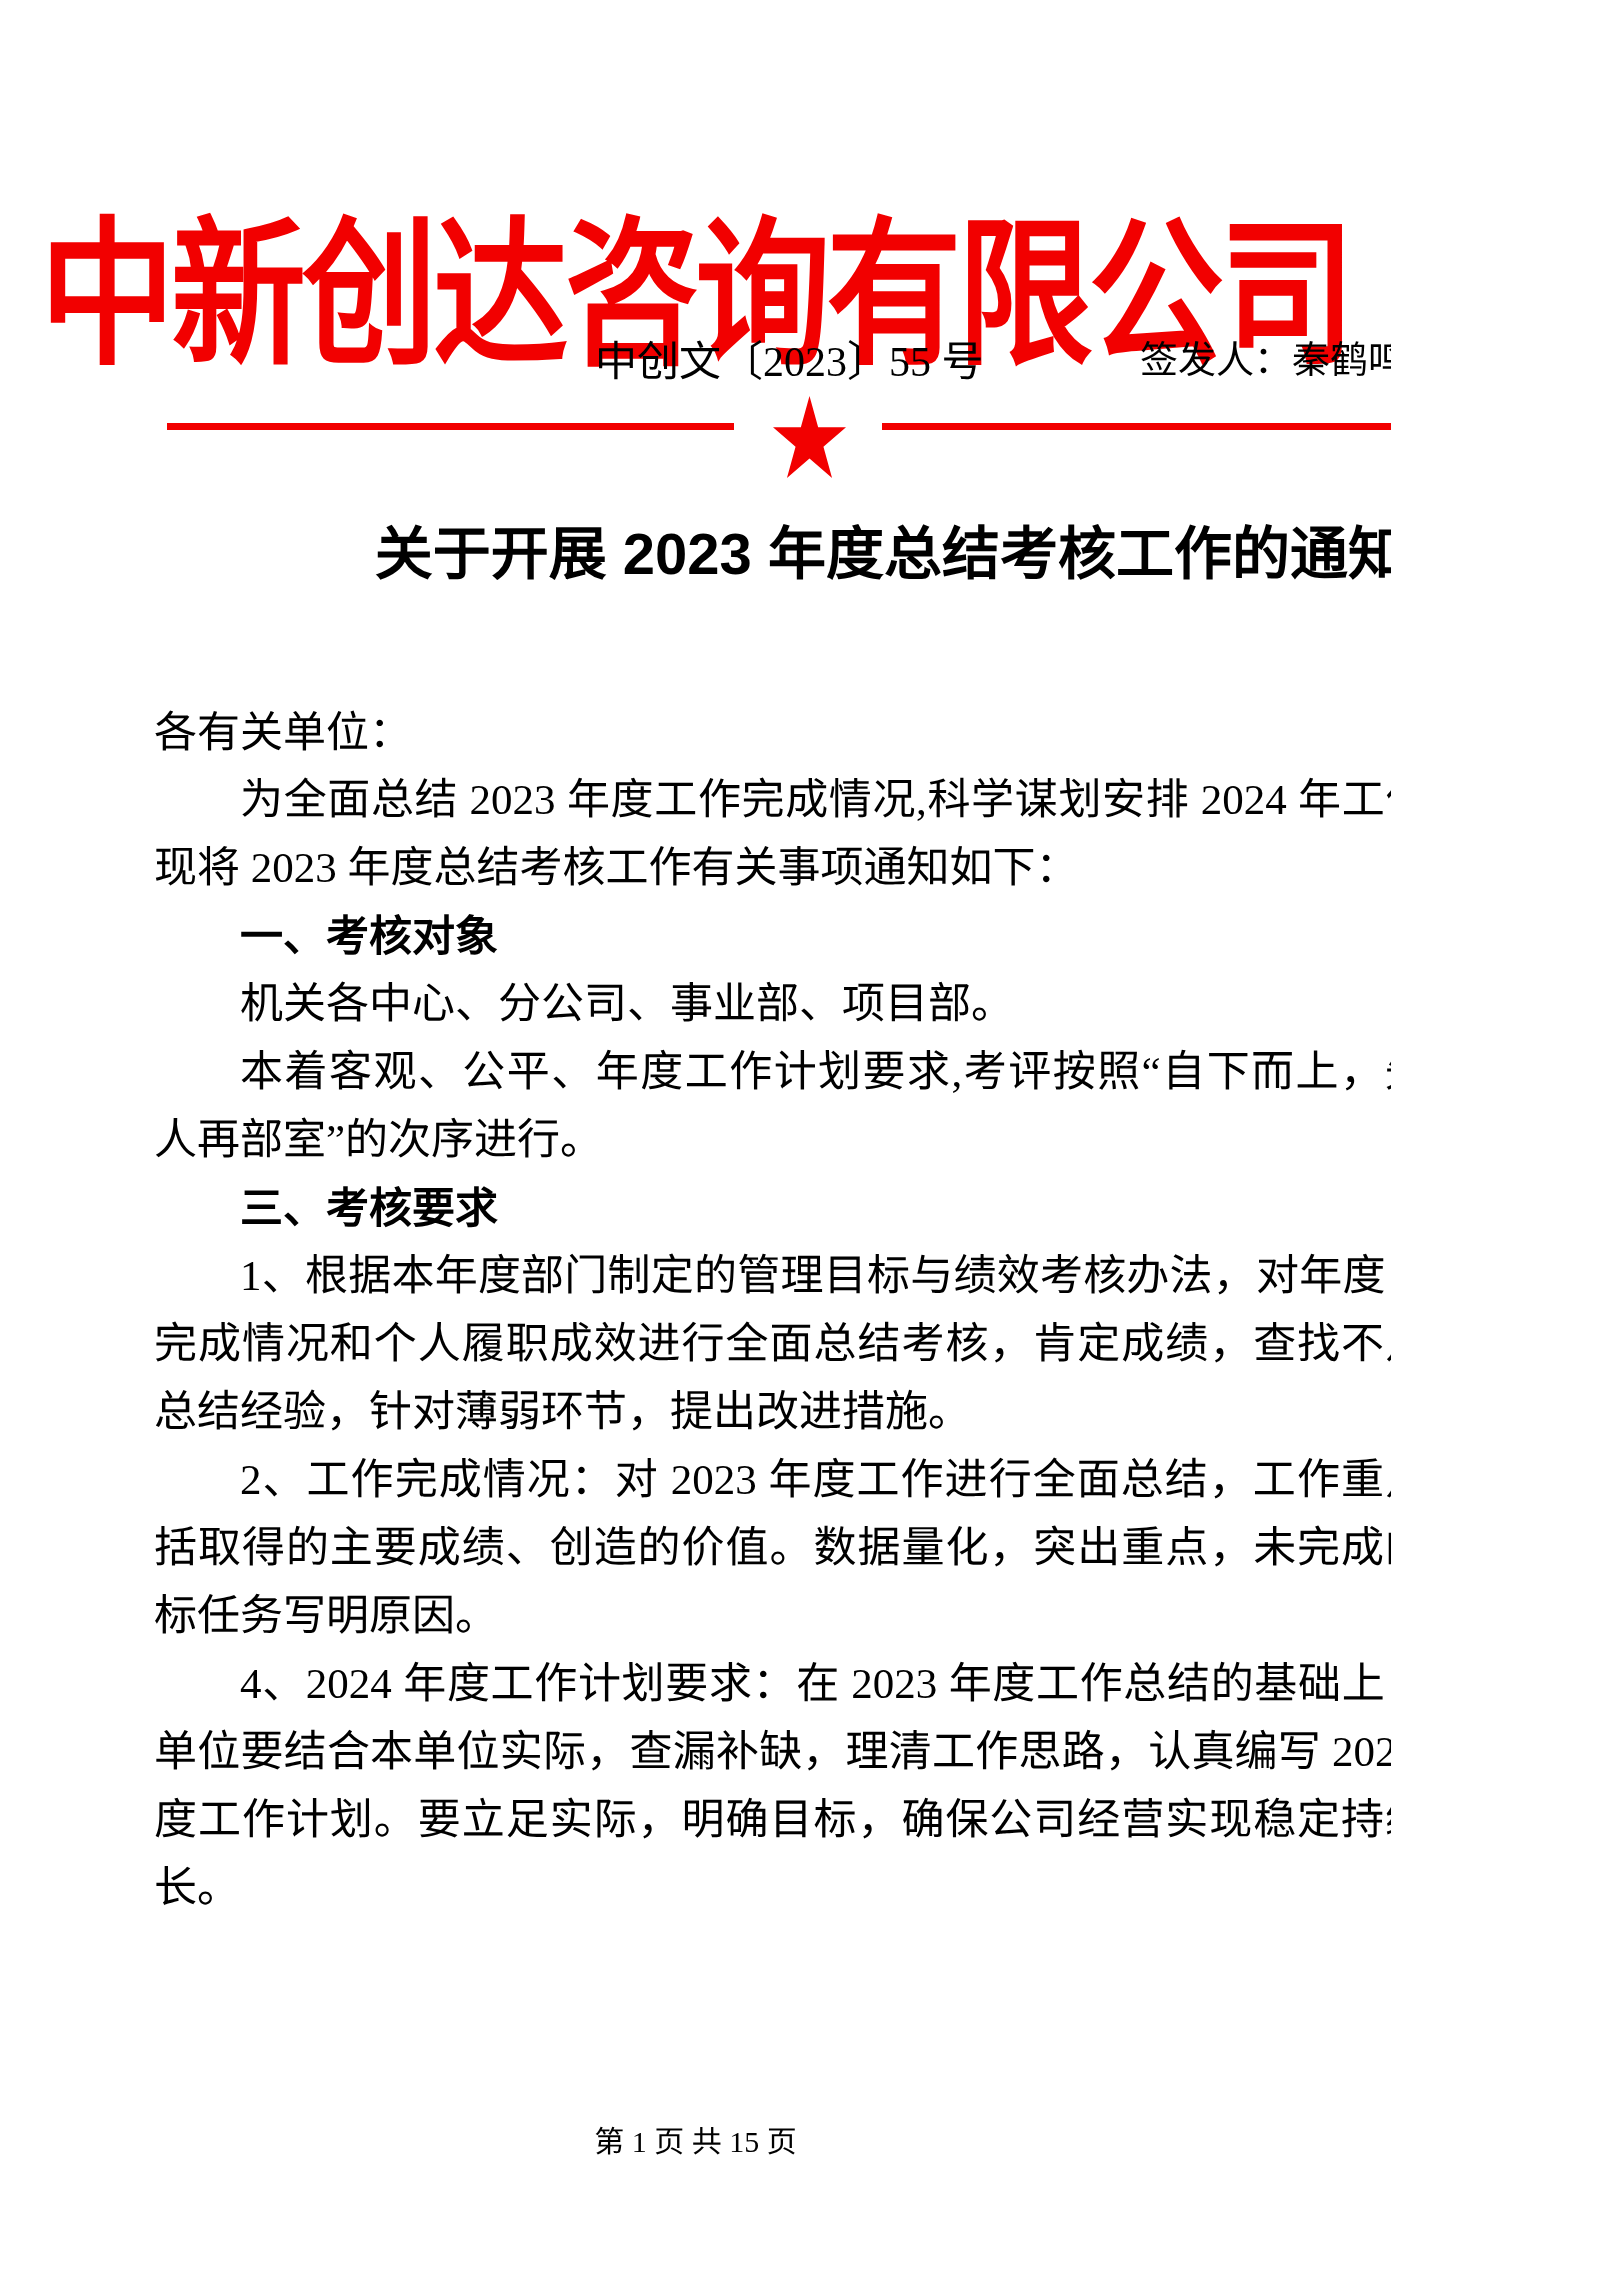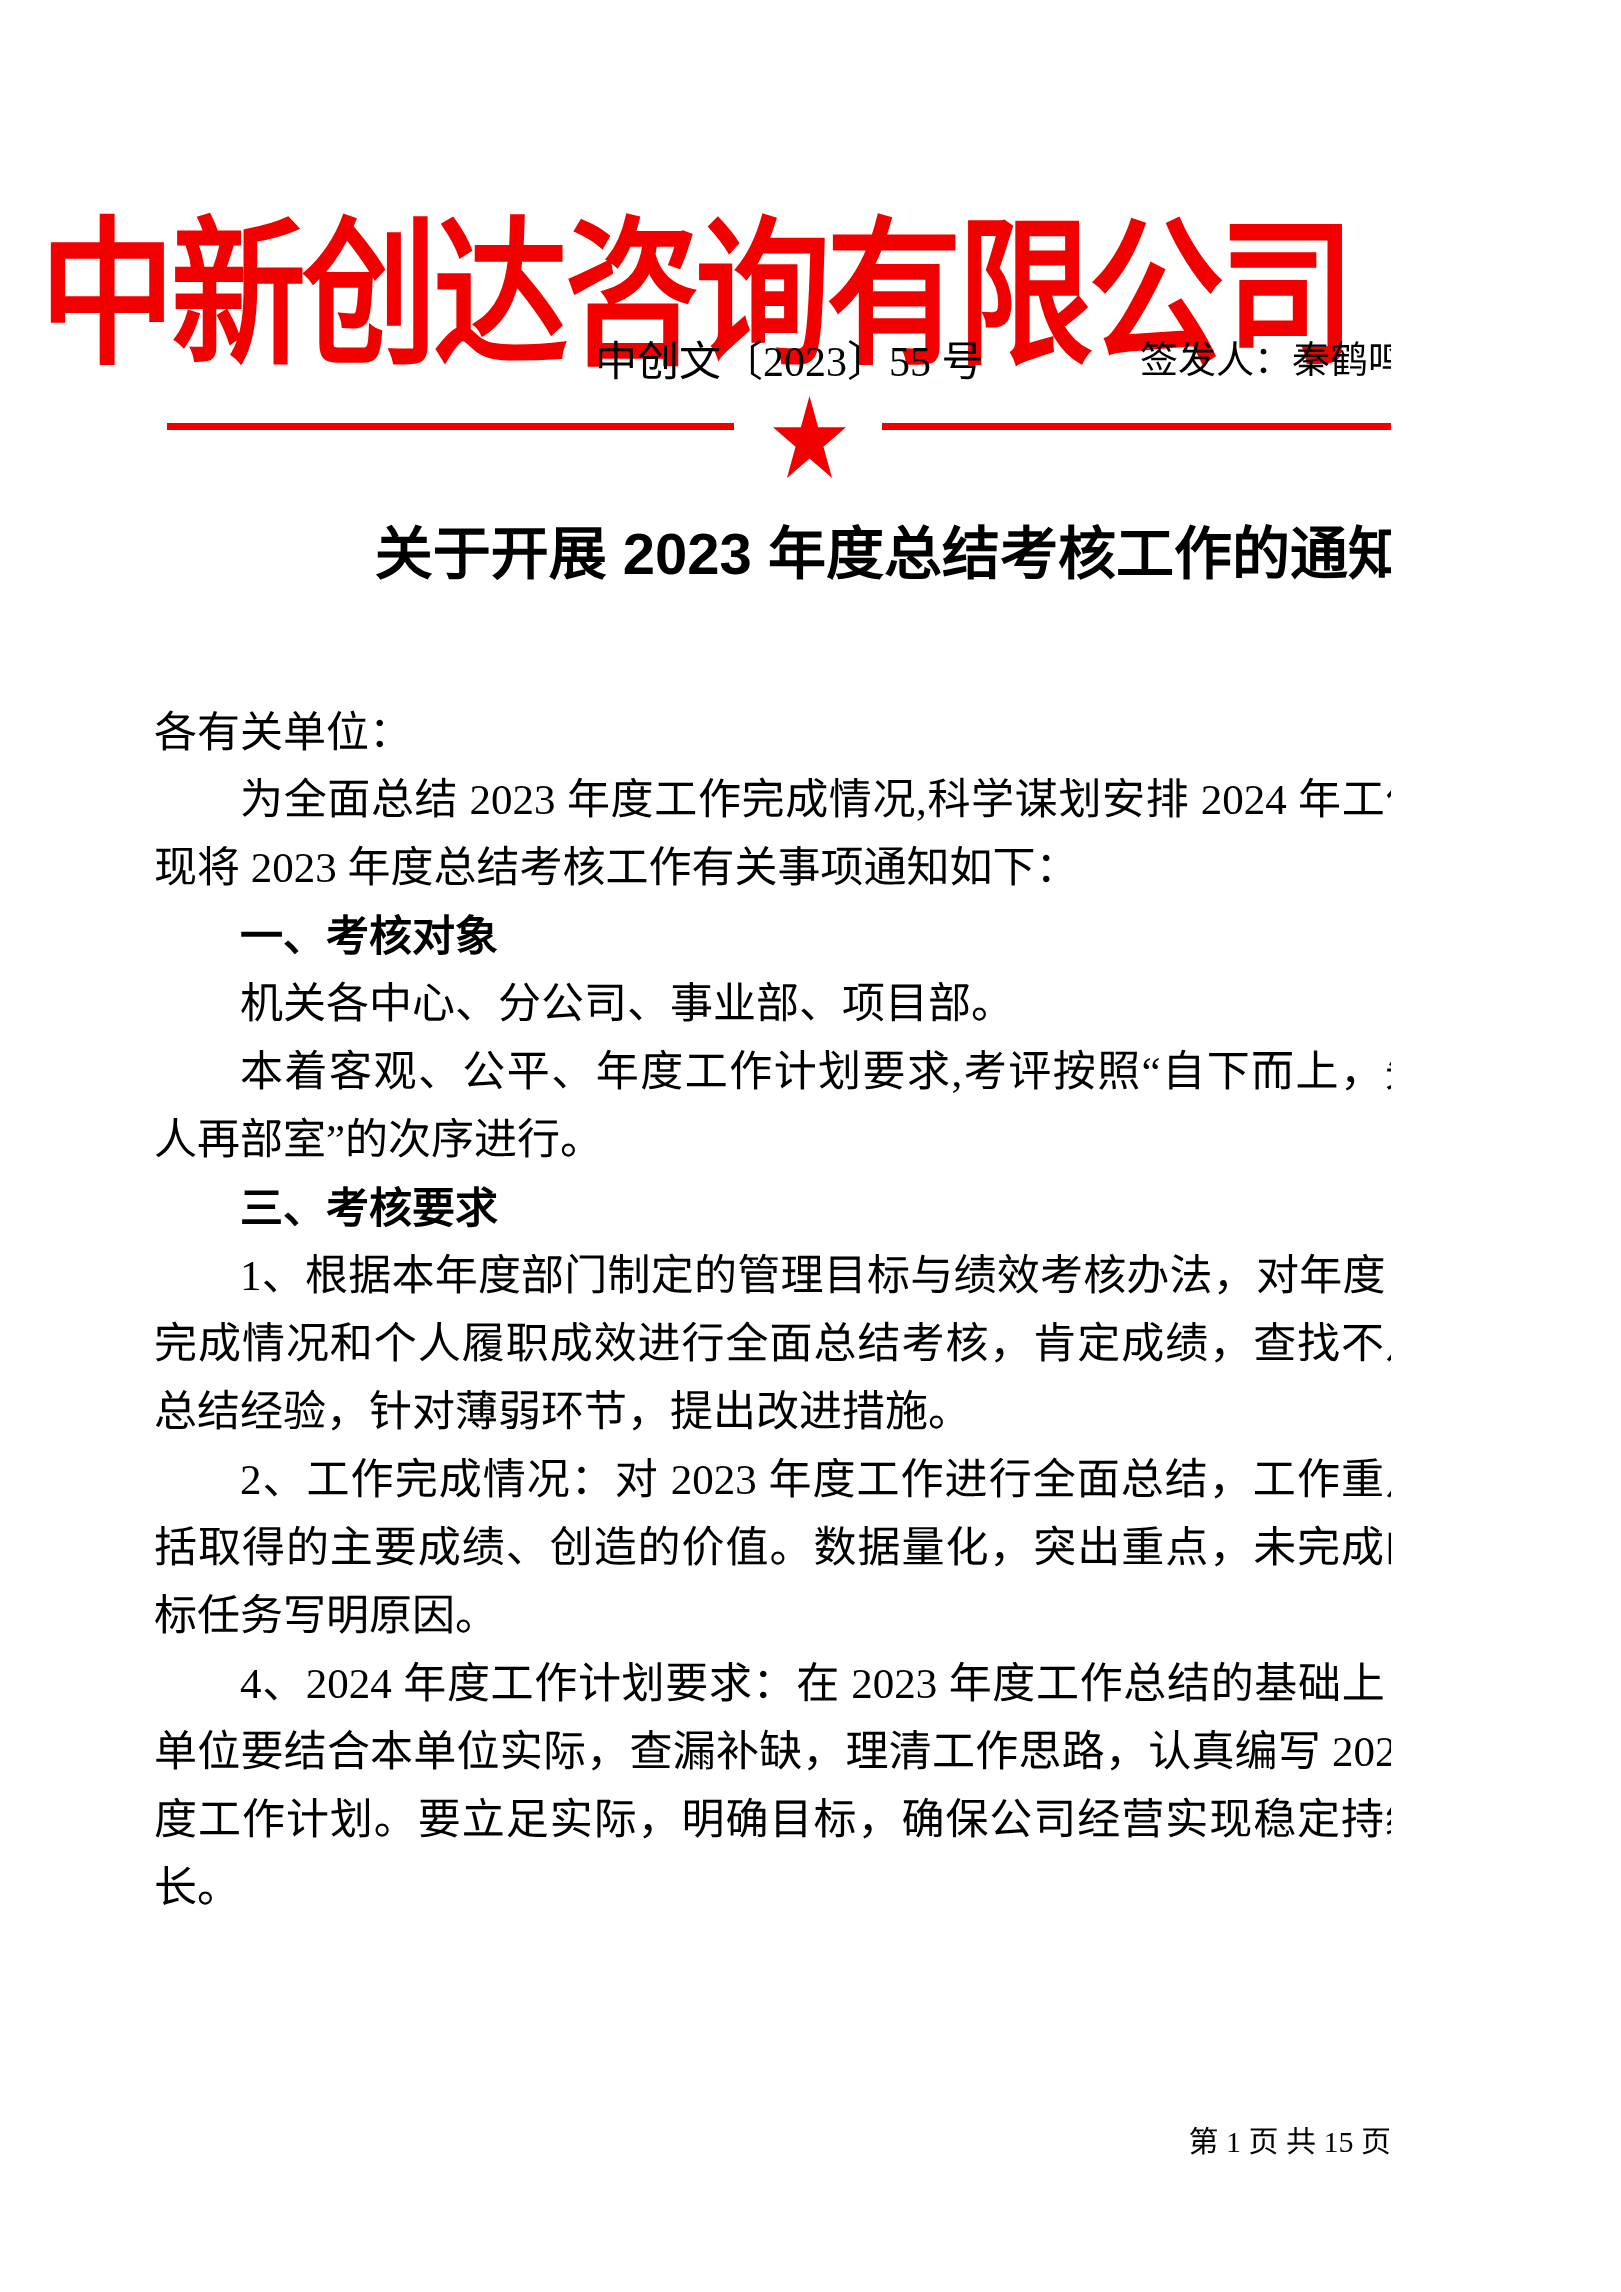--- a/index.html
+++ b/index.html
@@ -45,21 +45,21 @@
   .salutation{
     text-indent:0; font-weight:normal;
     font-family:"Liberation Sans","DejaVu Sans",sans-serif;
   }
   .section-heading{
     text-indent:86px; font-weight:bold;
     font-family:"Liberation Sans","DejaVu Sans",sans-serif;
   }
   .page-footer{
     position:absolute; top:2119px; left:0; width:100%;
-    text-align:right; font-size:30px; line-height:45px;
+    text-align:center; font-size:30px; line-height:45px;
   }
 </style>
 </head>
 <body>
 
 <div class="page">
 
   <div class="company-name">中新创达咨询有限公司</div>
 
   <div class="doc-number">中创文〔2023〕55 号</div>

